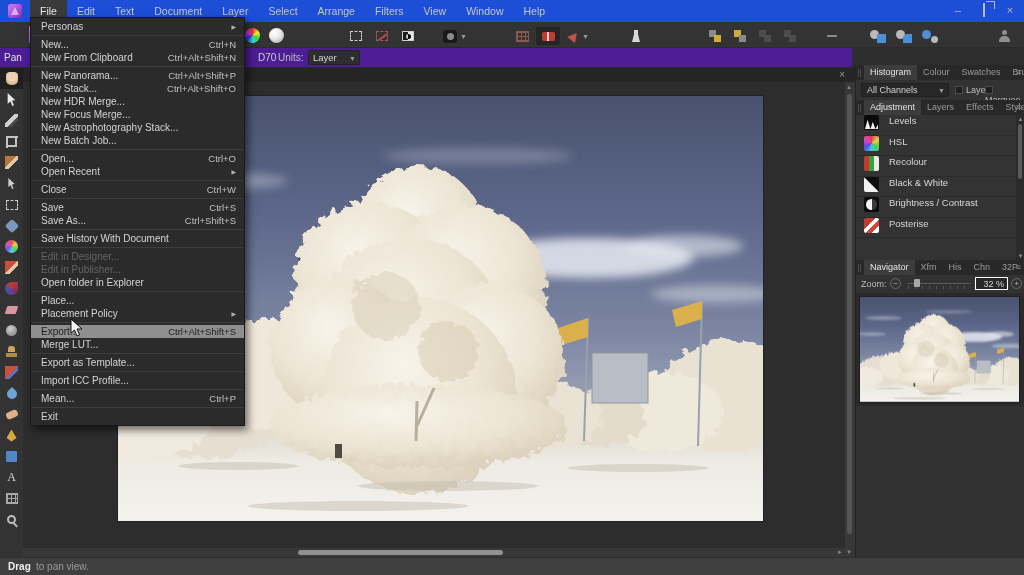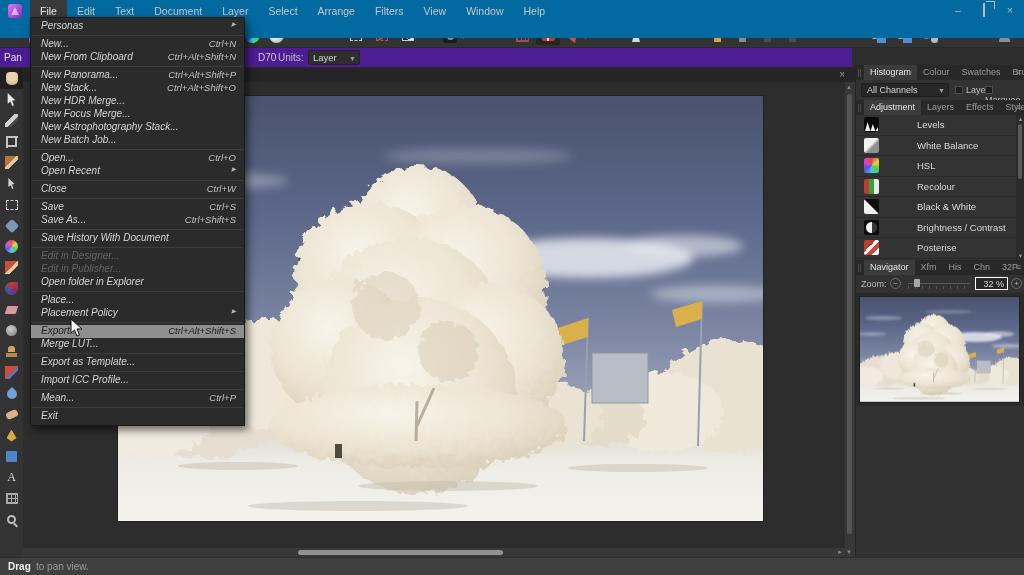--- a/index.html
+++ b/index.html
@@ -1,20 +1,20 @@
 <!DOCTYPE html>
 <html><head>
 <meta charset="utf-8">
 <style>
   * { margin:0; padding:0; box-sizing:border-box; }
   html,body { width:1024px; height:575px; overflow:hidden; background:#2d2d2d;
     font-family:"Liberation Sans", sans-serif; -webkit-font-smoothing:antialiased; }
 
   
-  .titlebar { position:absolute; left:0; top:0; width:1024px; height:38px; background:#0369a1; z-index:40; }
+  .titlebar { position:absolute; left:0; top:0; width:1024px; height:22px; background:#1d4ed8; z-index:40; }
   .appicon { position:absolute; left:8px; top:4px; width:14px; height:14px; border-radius:3px;
     background:linear-gradient(135deg,#d77bf0 0%,#a94fd8 55%,#7b2fae 100%); }
   .appicon:after { content:""; position:absolute; left:3px; top:3px; width:0; height:0;
     border-left:4px solid transparent; border-right:4px solid transparent; border-bottom:8px solid rgba(255,255,255,.55); }
   .menubar { position:absolute; left:30px; top:0; height:22px; display:flex; align-items:center; }
   .tmenu { color:#c6c6c6; font-size:10.5px; padding:0 10px; height:22px; line-height:22px; }
   .tmenu.active { background:#3a3a3a; color:#e8e8e8; }
   .wincontrols { position:absolute; right:4px; top:0; height:22px; display:flex; align-items:center; gap:6px; }
   .winbtn { width:20px; height:16px; color:#b9b9b9; font-size:11px; text-align:center; line-height:15px; }
   .restore-glyph { position:relative; width:8px; height:7px; border:1px solid #b9b9b9; margin:4px auto 0; }
@@ -133,21 +133,21 @@
   .hist-box { position:absolute; left:5px; top:38px; width:158px; height:74px; background:#060606; border:1px solid #222; }
   .warn-tri { position:absolute; right:4px; top:3px; width:0; height:0; border-left:6px solid transparent; border-right:6px solid transparent; border-bottom:10px solid #e0b63c; }
   .warn-tri:after { content:"!"; position:absolute; left:-1.5px; top:2px; font-size:7px; color:#4a3a00; font-weight:bold; }
   .hist-stats { position:absolute; left:5px; top:116px; line-height:13px; color:#d2d2d2; }
   .hist-readout { position:absolute; left:85px; top:116px; line-height:13px; color:#4e4e4e; }
   .minmax { position:absolute; left:0; top:170px; width:169px; height:16px; }
   .mm-label { position:absolute; top:2px; color:#bdbdbd; }
   .mm-field { position:absolute; top:0; height:13px; background:#272727; border:1px solid #1f1f1f; color:#d8d8d8; padding:1px 4px; }
 
   .adj-list { position:relative; height:145px; background:#333; overflow:hidden; }
-  .adj-row { position:relative; height:20.5px; display:flex; align-items:center; border-bottom:1px solid #2a2a2a; padding-left:8px;gap:28px; }
+  .adj-row { position:relative; height:20.5px; display:flex; align-items:flex-start; border-bottom:1px solid #2a2a2a; padding-left:8px; }
   .ai { width:15px; height:15px; border-radius:2px; margin-right:10px; position:relative; flex:none; }
   .ai-levels { background:#0a0a0a; }
   .ai-levels:after { content:""; position:absolute; left:1px; bottom:1px; width:13px; height:11px; background:#f0f0f0; clip-path:polygon(0 100%,20% 15%,42% 100%,60% 35%,80% 100%,100% 60%,100% 100%); }
   .ai-white-balance { background:linear-gradient(135deg,#f2f2f2 0 45%,#8f8f8f 60% 100%); }
   .ai-hsl { background:conic-gradient(#e04444,#e0d444,#4ad04a,#44c8e0,#5a4ae0,#d844d0,#e04444); }
   .ai-recolour { background:linear-gradient(90deg,#c23b2e 0 34%,#3aa23a 34% 67%,#eaeaea 67% 100%); }
   .ai-black-white { background:linear-gradient(45deg,#f2f2f2 0 48%,#0d0d0d 52% 100%); }
   .ai-brightness-contrast { background:#0d0d0d; }
   .ai-brightness-contrast:after { content:""; position:absolute; left:2px; top:2px; width:11px; height:11px; border-radius:50%; background:linear-gradient(90deg,#f2f2f2 0 50%,#3a3a3a 50%); }
   .ai-posterise { background:linear-gradient(135deg,#c23b2e 0 40%,#ffffff 40% 55%,#d44436 55% 75%,#ffffff 75%); }
@@ -168,21 +168,21 @@
   .nav-thumbwrap { position:relative; height:113px; background:#2a2a2a; }
   .nav-thumb { position:absolute; left:4px; top:4px; width:159px; height:105px; box-shadow:0 0 0 1px #202020; }
 
   
   .statusbar { position:absolute; left:0; top:557px; width:1024px; height:18px; background:#3f3f3f; border-top:1px solid #2e2e2e; z-index:6; }
   .statusbar .action { position:absolute; left:8px; top:3px; color:#f0f0f0; font-weight:bold; font-size:10px; }
   .statusbar .hint { position:absolute; left:36px; top:3px; color:#9a9a9a; font-size:10px; }
 
   
   .filemenu { position:absolute; left:30px; top:17px; width:215px; background:#2b2b2b; border:1px solid #191919; box-shadow:3px 4px 8px rgba(0,0,0,.55); z-index:50; padding:2px 0; }
-  .mrow { position:relative; height:13px; display:flex; padding:0 8px 0 10px; color:#d4d4d4; font-size:10px;font-style:italic; }
+  .mrow { position:relative; height:13px; display:flex; align-items:center; padding:0 8px 0 10px; color:#d4d4d4; font-size:10px; }
   .mrow .mlabel { flex:1; white-space:nowrap; }
   .mrow .mshort { color:#c0c0c0; font-size:9.5px; }
   .mrow .msub { color:#b0b0b0; font-size:6px; }
   .mrow.hl { background:#8f8f8f; }
   .mrow.hl .mlabel,.mrow.hl .mshort { color:#1e1e1e; }
   .mrow.dis .mlabel { color:#646464; }
   .msep { height:1px; background:#3d3d3d; margin:2px 1px; }
   .cursor { position:absolute; left:70px; top:318px; z-index:60; }
 </style>
 </head>
@@ -487,24 +487,20 @@
       <span class="ptab">Effects</span>
       <span class="ptab">Styles</span>
       <span class="pmenu">≡</span>
     </div>
   <div class="adj-list" id="adj-list">
     <div class="adj-row">
         <span class="ai ai-levels"></span>
         <span class="adj-label">Levels</span>
       </div>
       <div class="adj-row">
-        <span class="ai ai-white-balance"></span>
-        <span class="adj-label">White Balance</span>
-      </div>
-      <div class="adj-row">
         <span class="ai ai-hsl"></span>
         <span class="adj-label">HSL</span>
       </div>
       <div class="adj-row">
         <span class="ai ai-recolour"></span>
         <span class="adj-label">Recolour</span>
       </div>
       <div class="adj-row">
         <span class="ai ai-black-white"></span>
         <span class="adj-label">Black &amp; White</span>

